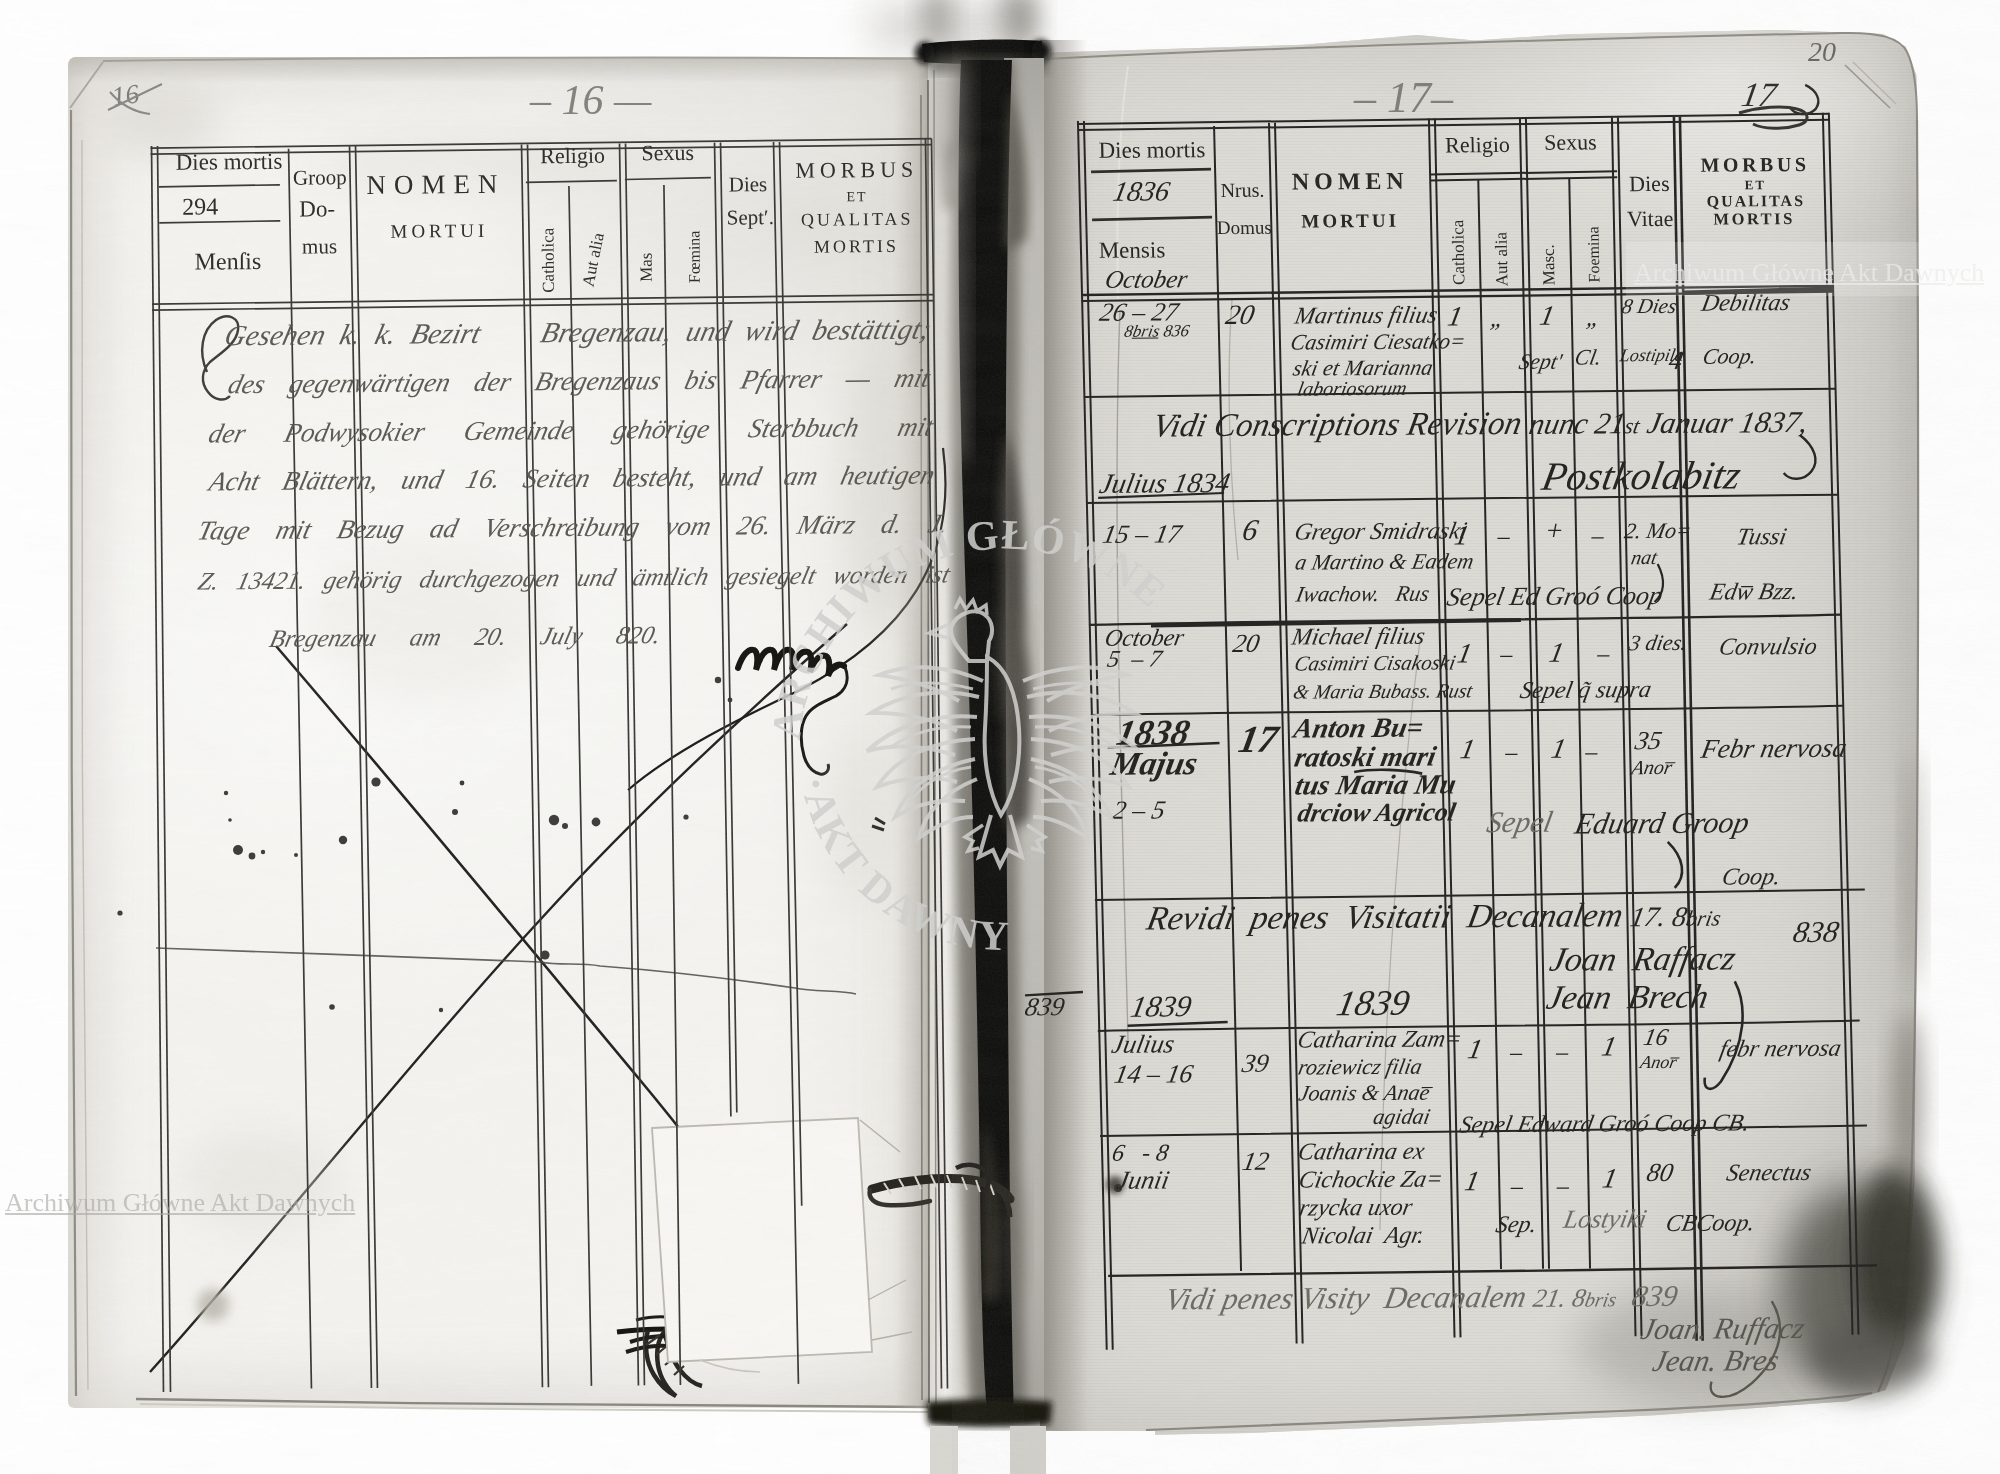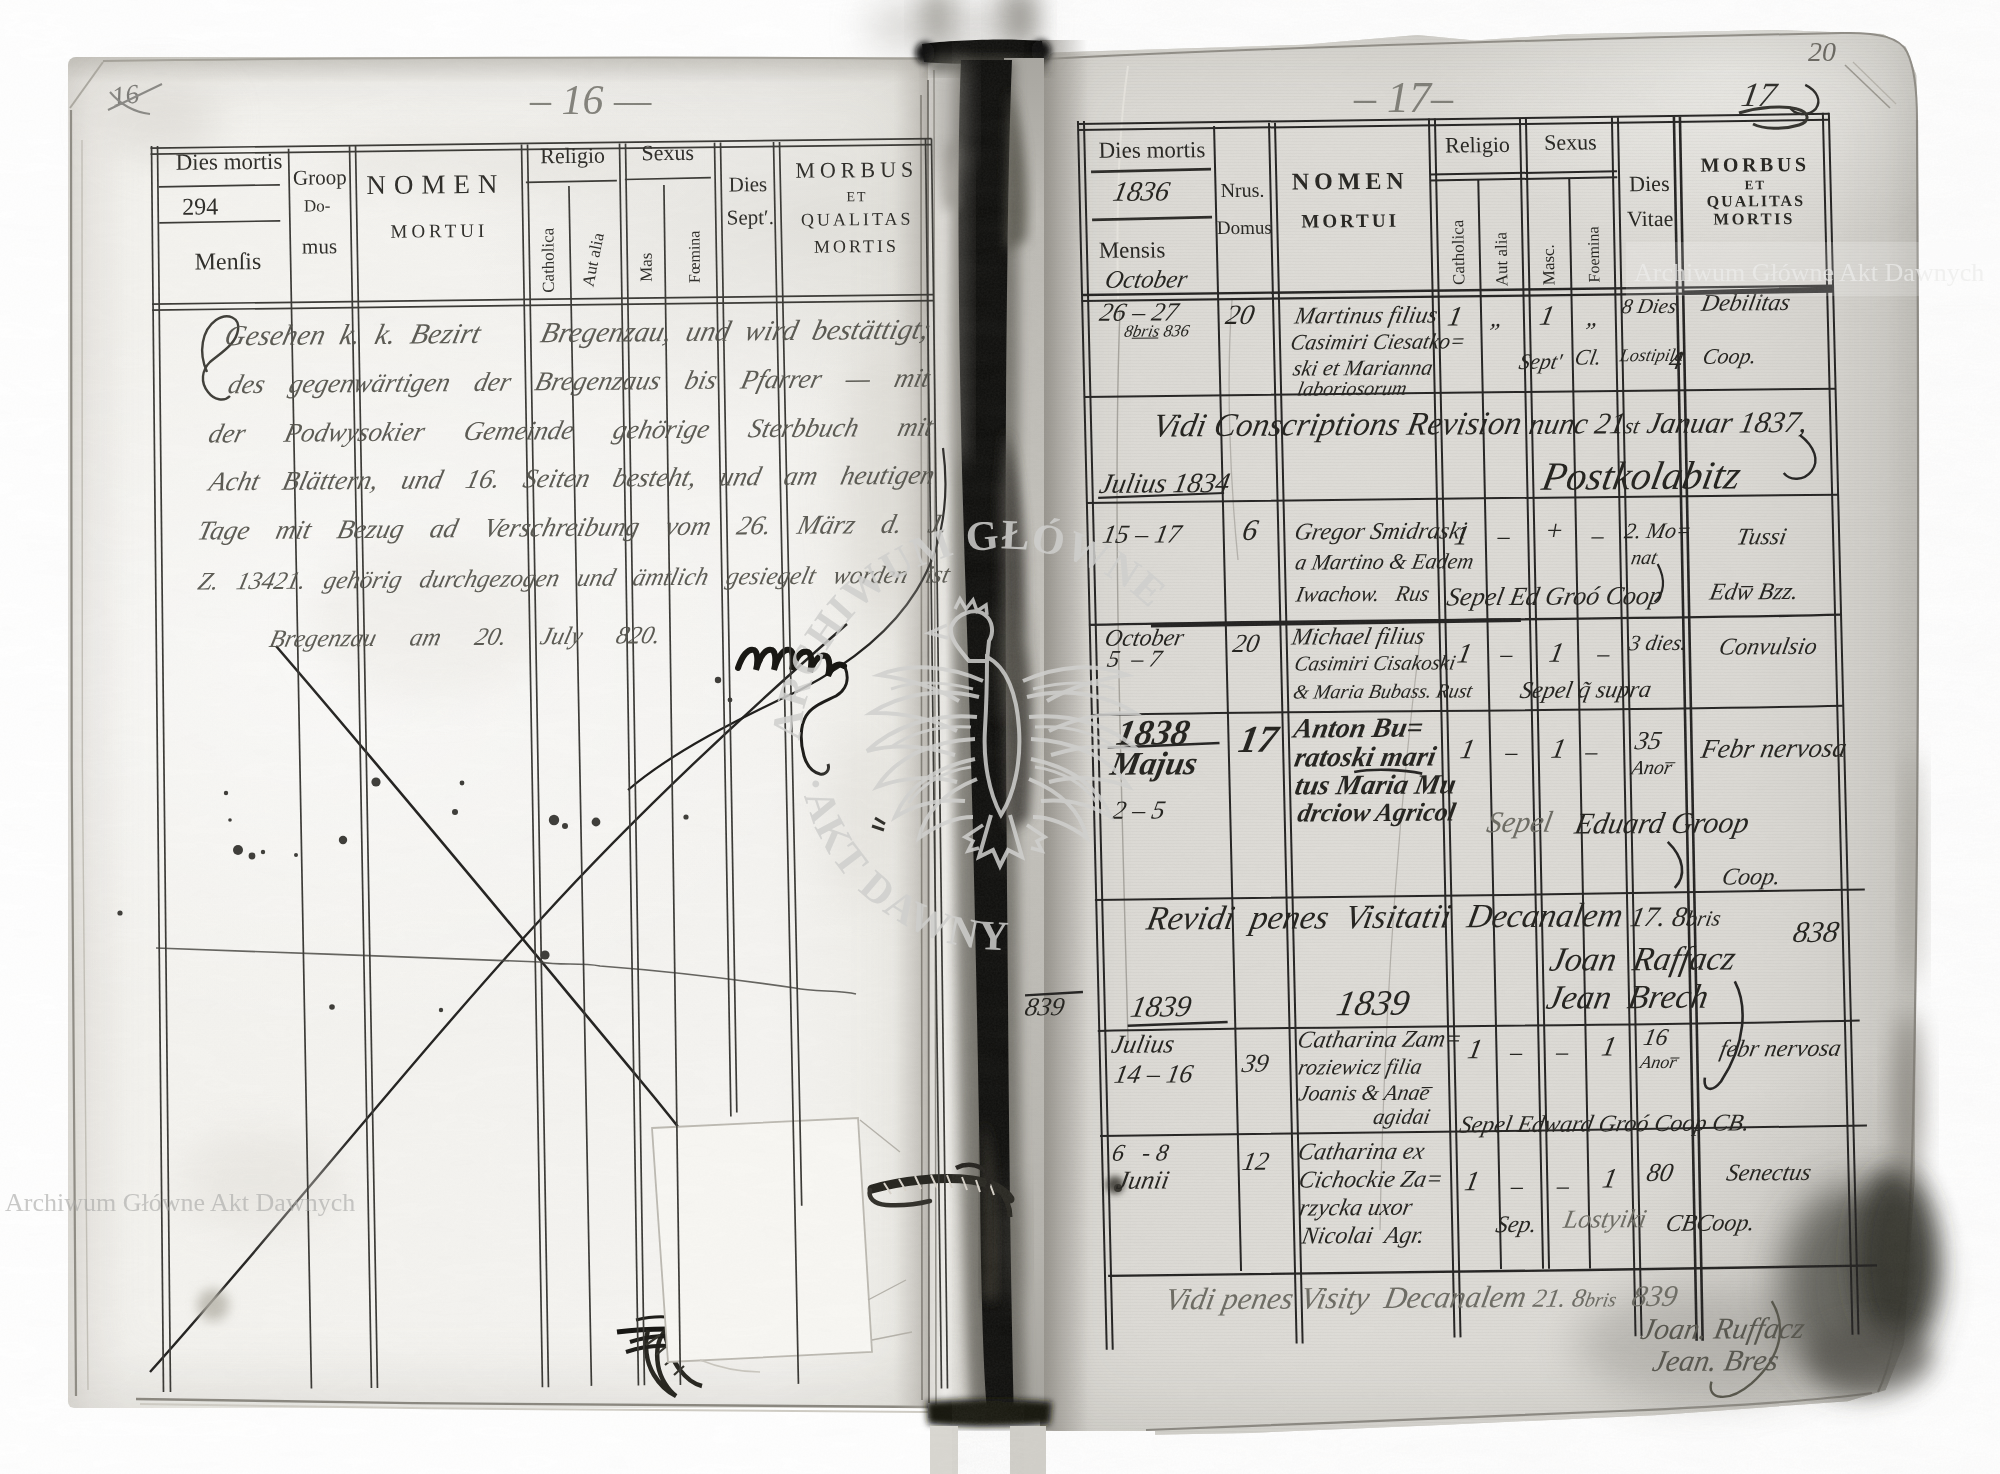--- a/index.html
+++ b/index.html
@@ -21,21 +21,21 @@
   #rpage{left:1040px;top:30px;width:878px;height:1405px;box-shadow:inset 0 0 80px 14px rgba(120,118,110,.2);
     background:
       radial-gradient(ellipse 420px 260px at 78% 3%, rgba(238,237,233,.9), rgba(238,237,233,0) 70%),
       radial-gradient(ellipse 500px 420px at 100% 92%, rgba(120,118,112,.25), rgba(120,118,112,0) 65%),
       linear-gradient(90deg, #b8b5af 0px, #d2cfca 18px, #dddbd6 55px, #dfddd8 300px, #dcdad5 700px, #d2d0cb 845px, #c8c6c1 878px),
       #dddbd6;
     clip-path:polygon(0 2.2%, 1.5% 1.6%, 30% 1.05%, 43% 0.35%, 49.5% 0.75%, 60% 0.3%, 84% 0%, 96% 0.28%, 98.6% 1.2%, 99.8% 3.2%, 100% 8%, 99.9% 55%, 99.6% 82%, 98.4% 93.5%, 96.3% 96.8%, 92% 97.6%, 70% 98.6%, 45% 99.3%, 24% 99.85%, 11% 100%, 5.5% 99.9%, 0 99.6%);
     }
   #rpage .stria{position:absolute;left:0;top:0;width:100%;height:100%;
     background:repeating-linear-gradient(180deg, rgba(90,88,82,.04) 0 1px, rgba(255,255,255,0) 1px 3px);}
-  .wmtext{color:rgba(168,168,166,.62);font-size:26px;letter-spacing:0px;white-space:nowrap;}
+  .wmtext{color:rgba(168,168,166,.62);font-size:26px;letter-spacing:0px;white-space:nowrap;text-decoration:underline;}
   .wmband{left:1626px;top:242px;width:374px;height:54px;background:rgba(255,255,255,.17);}
   .wmtr{color:rgba(236,236,234,.72);}
 </style>
 </head>
 <body>
 <div id="stage">
   <div id="lpage" class="abs">
       <div class="topshade"></div>
     </div>
   <div id="rpage" class="abs">
@@ -237,21 +237,21 @@
     <style>
       .lp{position:absolute;color:#2e2d29;white-space:nowrap;}
       .lpc{transform:translateX(-50%);text-align:center;}
       .vrt{transform:translate(-50%,-50%) rotate(-90deg);transform-origin:center;}
       .ghw{position:absolute;color:#53524b;white-space:nowrap;font-style:italic;transform:skewX(-14deg);font-size:27px;opacity:.95;}
     </style>
     <div class="lp" style="left:177px;top:150px;font-size:23px;">Dies mortis</div>
     <div class="lp" style="left:183px;top:194px;font-size:24px;">294</div>
     <div class="lp" style="left:195px;top:249px;font-size:24px;">Menſis</div>
     <div class="lp lpc" style="left:321px;top:167px;font-size:21px;">Groop</div>
-    <div class="lp lpc" style="left:318px;top:198px;font-size:17px;">Do-</div>
+    <div class="lp lpc" style="left:318px;top:198px;font-size:23px;">Do-</div>
     <div class="lp lpc" style="left:320px;top:236px;font-size:21px;">mus</div>
     <div class="lp lpc" style="left:437px;top:172px;font-size:27px;letter-spacing:8px;">NOMEN</div>
     <div class="lp lpc" style="left:440px;top:223px;font-size:19px;letter-spacing:4px;">MORTUI</div>
     <div class="lp lpc" style="left:574px;top:147px;font-size:22px;">Religio</div>
     <div class="lp vrt" style="left:549px;top:264px;font-size:17px;">Catholica</div>
     <div class="lp" style="left:594px;top:264px;font-size:17px;transform:translate(-50%,-50%) rotate(-78deg);">Aut alia</div>
     <div class="lp lpc" style="left:669px;top:145px;font-size:22px;">Sexus</div>
     <div class="lp vrt" style="left:647px;top:272px;font-size:17px;">Mas</div>
     <div class="lp vrt" style="left:695px;top:262px;font-size:16px;">Fœmina</div>
     <div class="lp lpc" style="left:749px;top:178px;font-size:21px;">Dies</div>

